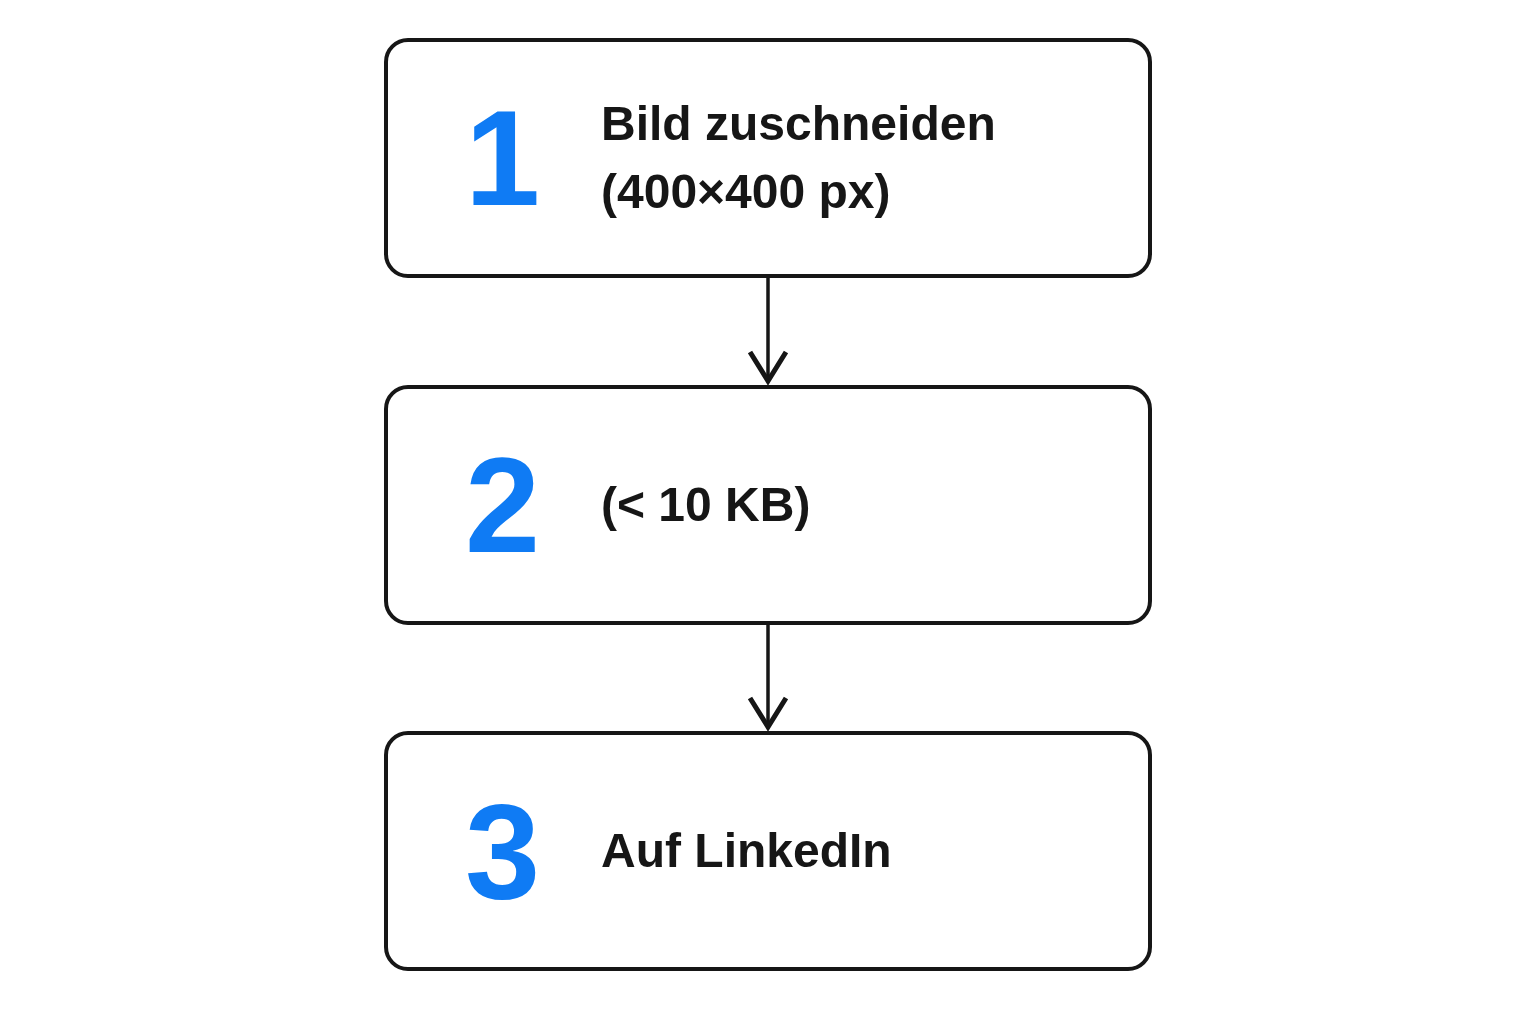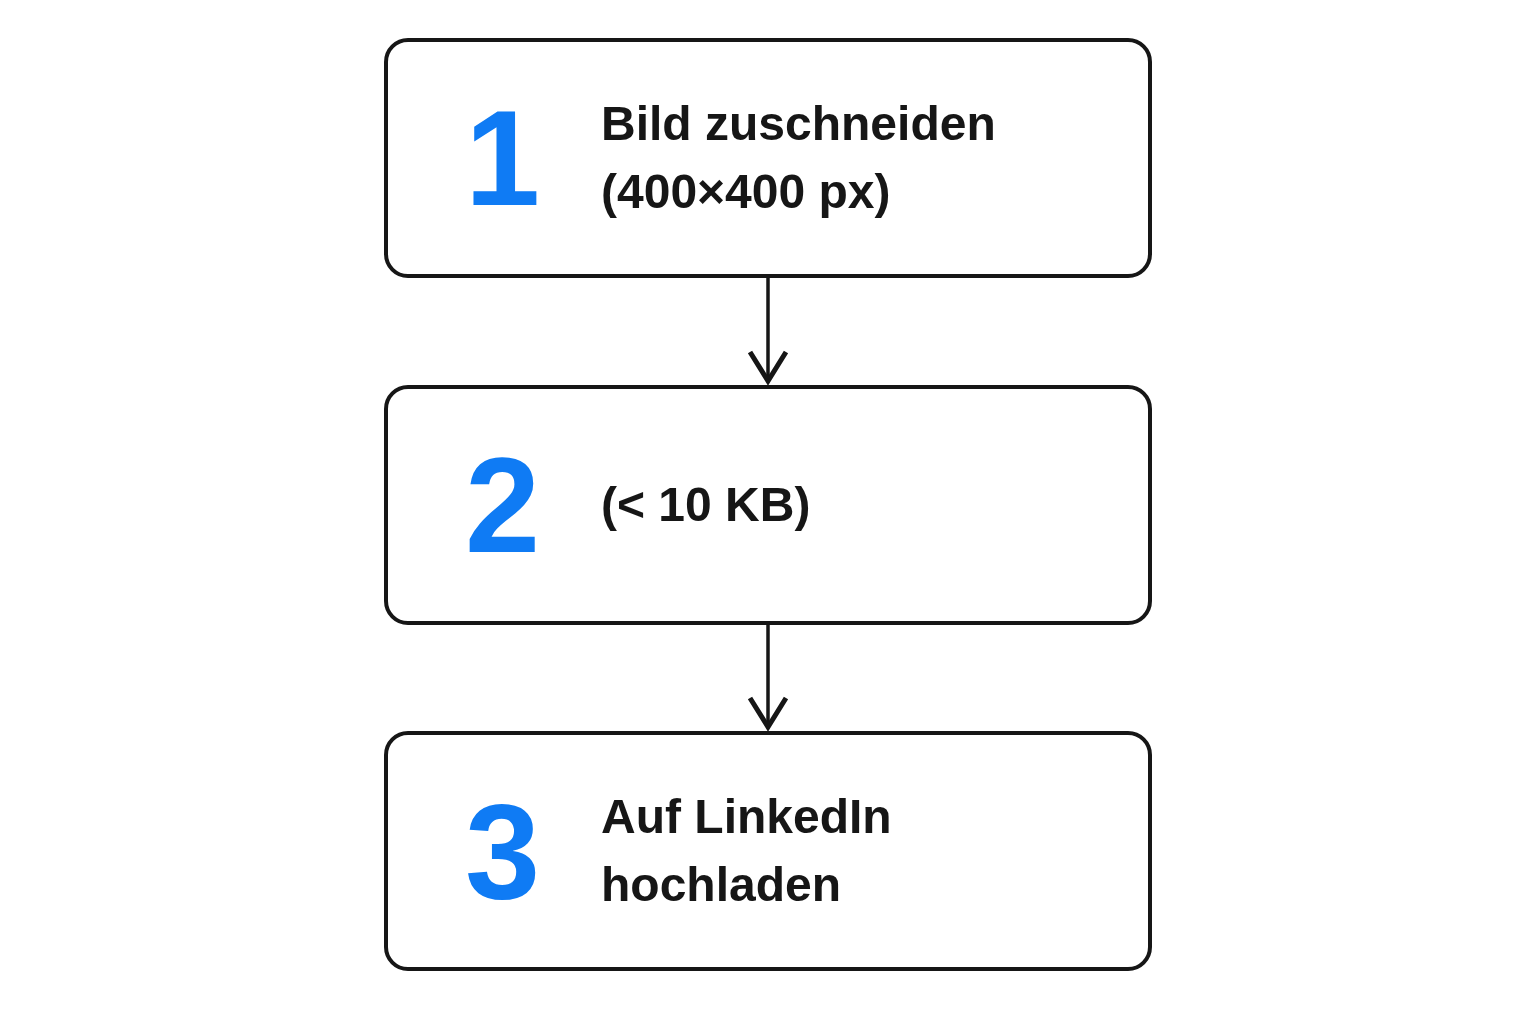--- a/index.html
+++ b/index.html
@@ -84,17 +84,16 @@
 
   <svg class="arrow-connector" width="44" height="106" viewBox="0 0 44 106">
     <line x1="22" y1="0" x2="22" y2="101" stroke="#161616" stroke-width="3.5"></line>
     <polyline points="4,73 22,102 40,73" fill="none" stroke="#161616" stroke-width="5"></polyline>
   </svg>
 
   <div class="step-box">
     <div class="step-number accent" style="color: rgb(15, 123, 244);">3</div>
     <div class="step-text">
       <div>Auf LinkedIn</div>
-      <div>hochladen</div>
     </div>
   </div>
 
 </div>
 
 </body></html>

